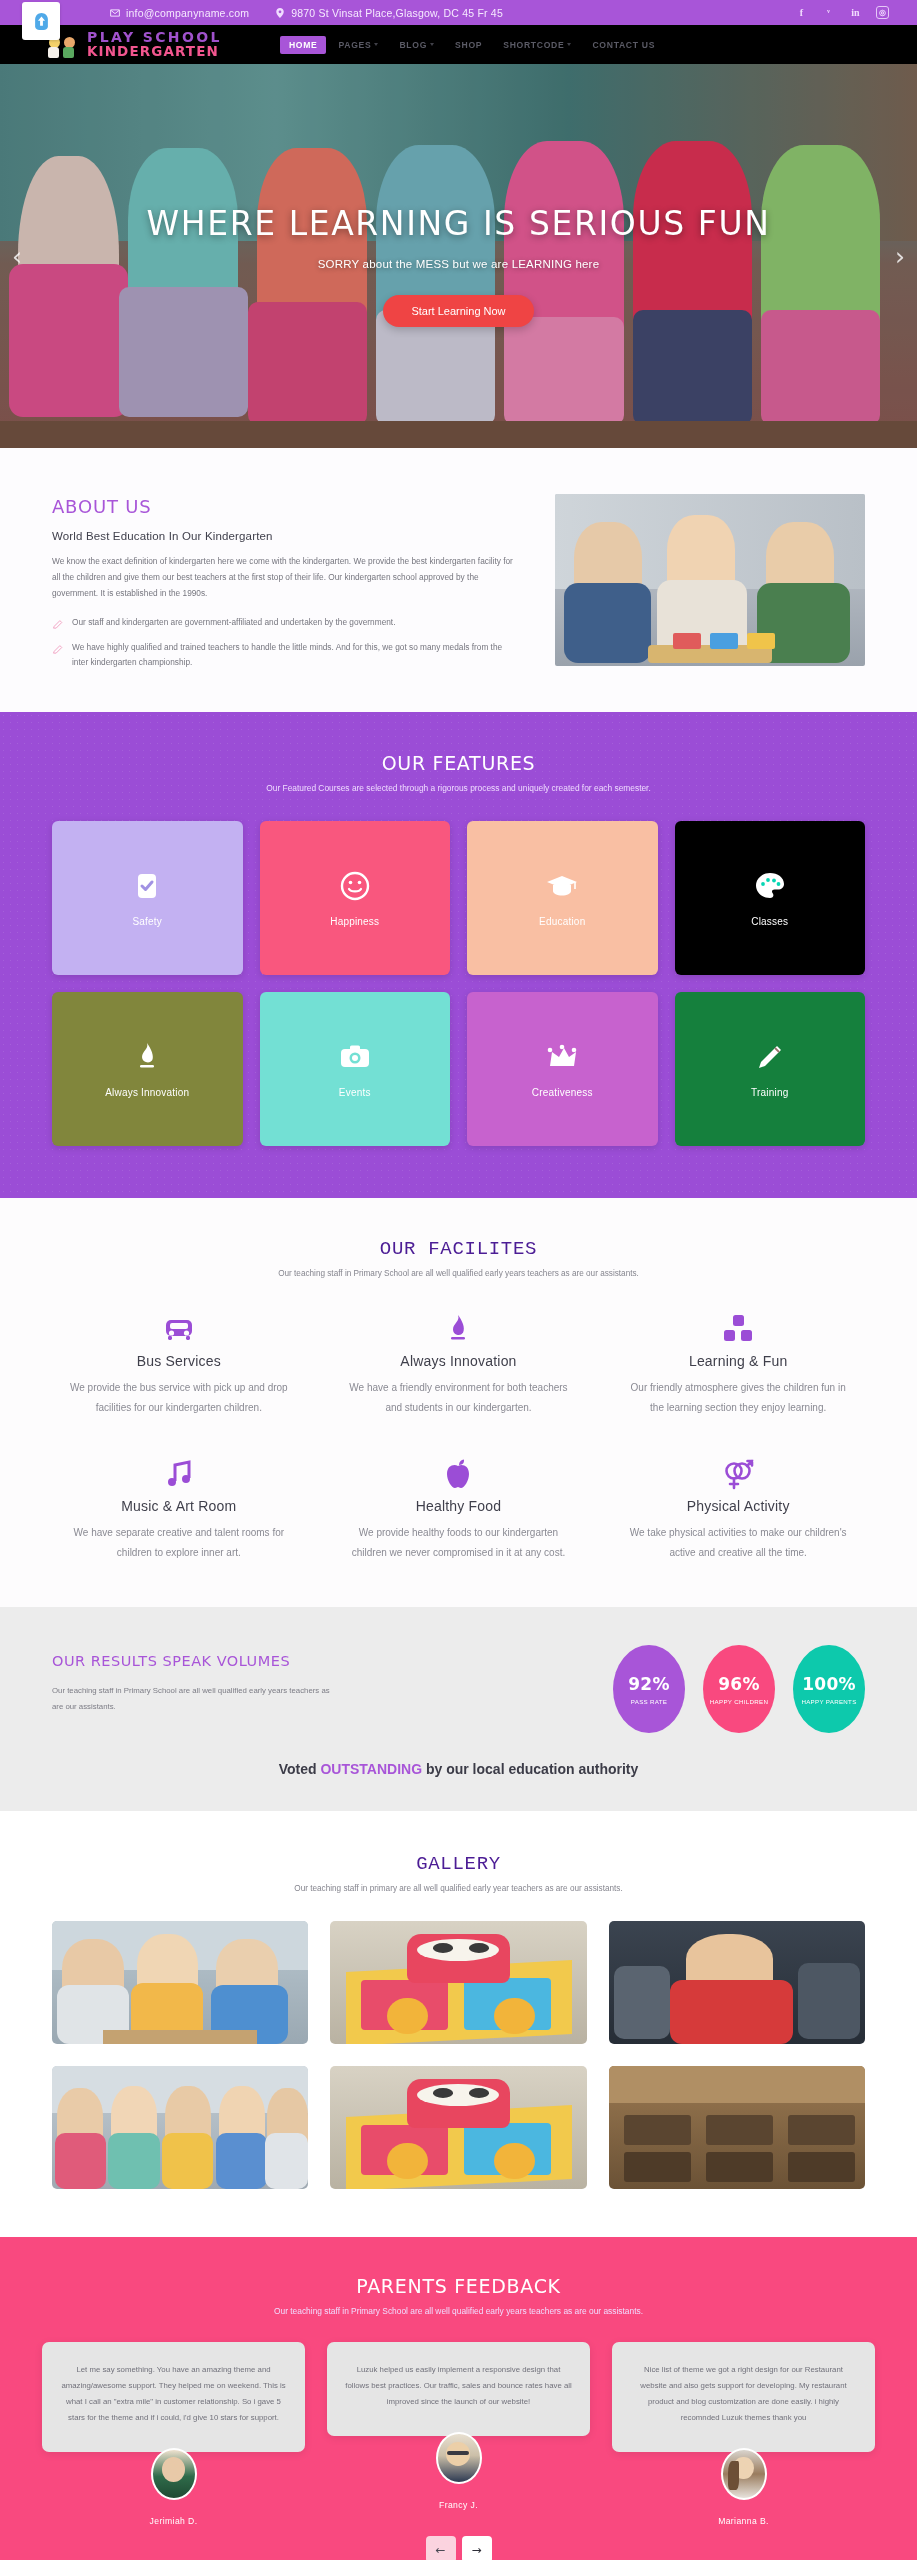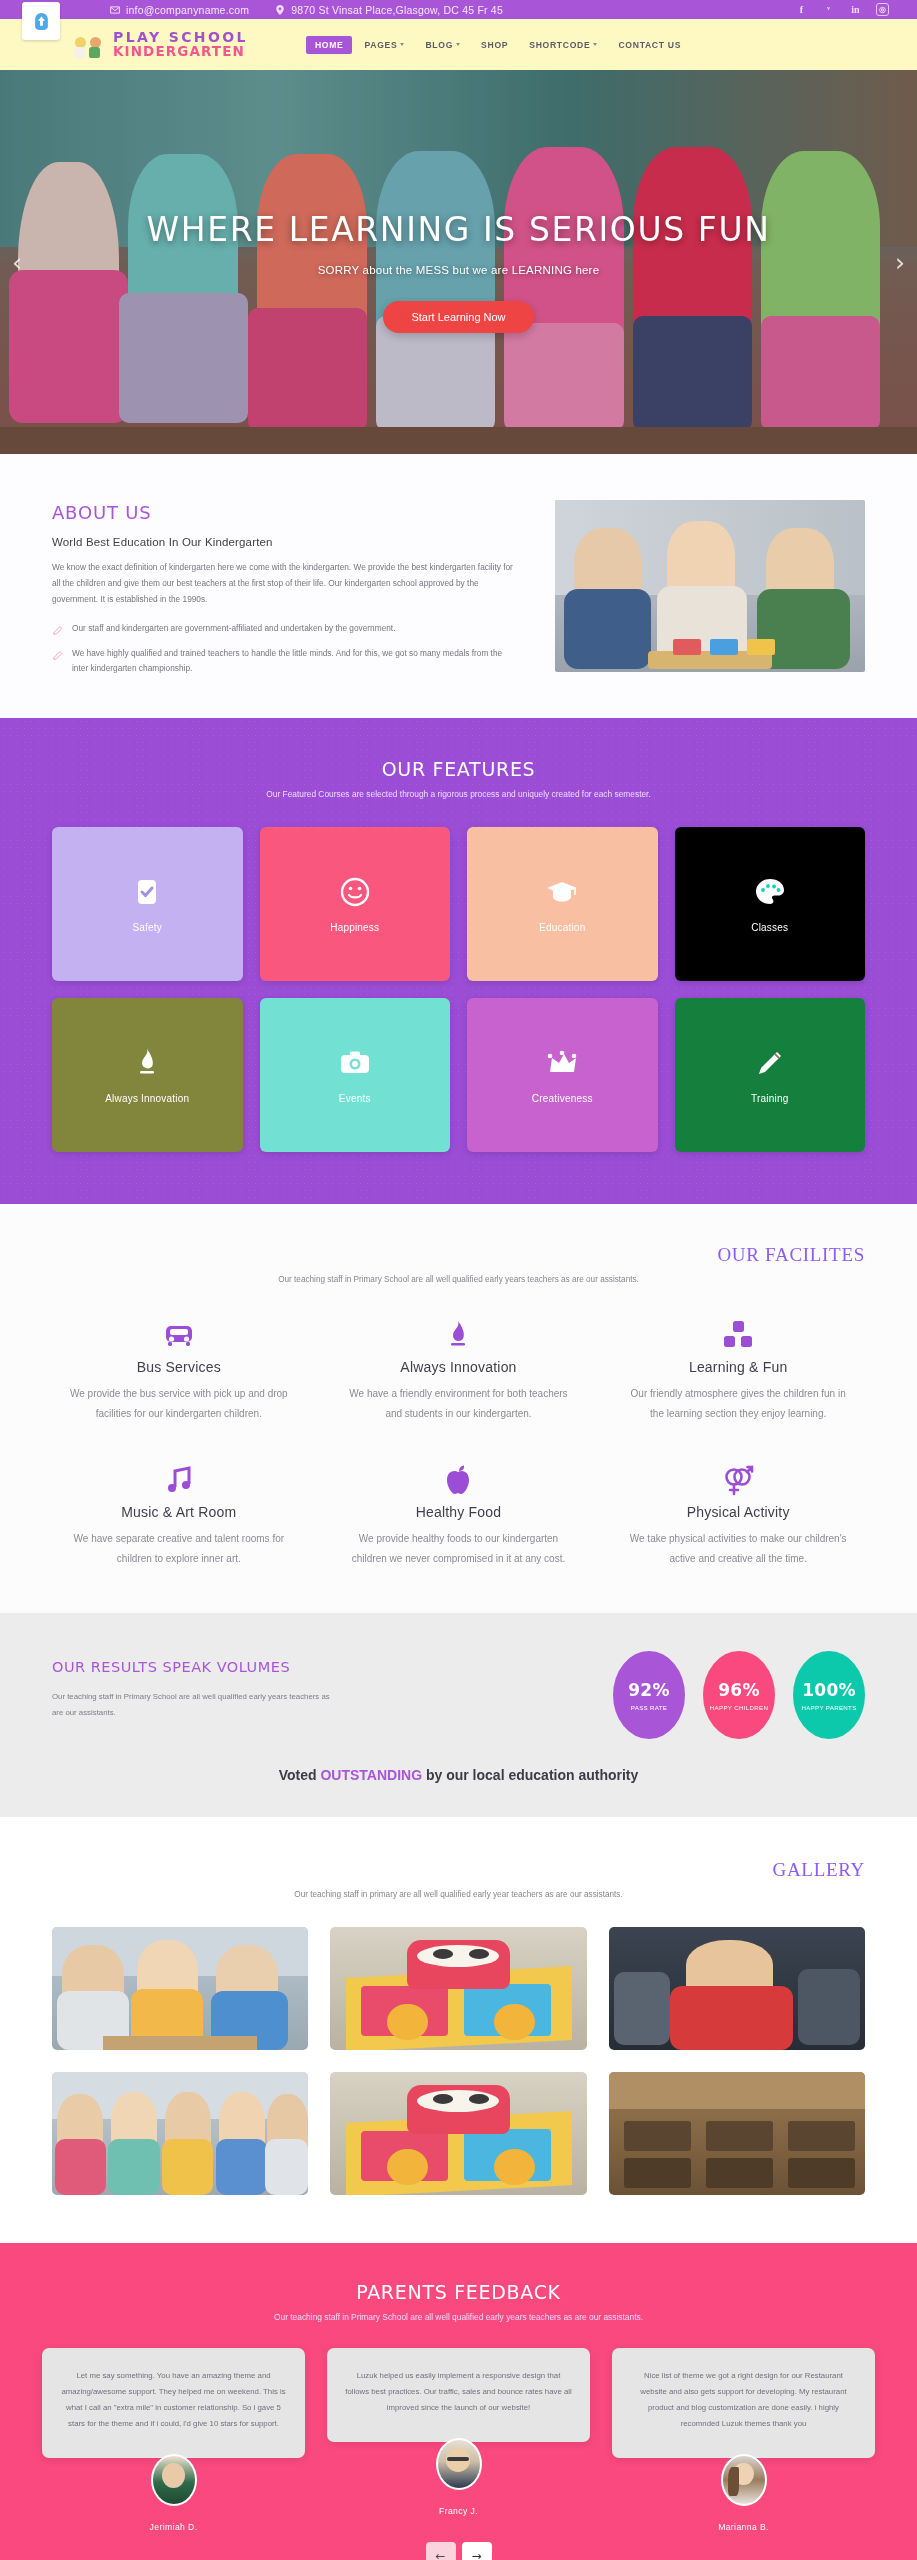--- a/index.html
+++ b/index.html
@@ -9,21 +9,21 @@
     font-family:"Liberation Sans", sans-serif;
     background:#ffffff;
     color:#4a4a55;
     -webkit-font-smoothing:antialiased;
   }
   .page { width:917px; position:relative; overflow:hidden; }
 
   
   .topbar {
     background:#a855d8;
-    height:19px;
+    height:25px;
     display:flex;
     align-items:center;
     padding:0 28px 0 0;
     position:relative;
   }
   .topbar-left { display:flex; align-items:center; gap:26px; margin-left:110px; }
   .tb-item { display:flex; align-items:center; gap:6px; color:#f6e9ff; font-size:10.5px; letter-spacing:.2px; }
   .tb-item svg { width:10px; height:10px; fill:#f0dcff; display:block; }
   .topbar-right { margin-left:auto; display:flex; align-items:center; gap:14px; }
   .soc { width:13px; height:13px; display:flex; align-items:center; justify-content:center;
@@ -31,22 +31,22 @@
   .soc.boxed { border:1px solid #e5c7f7; border-radius:3px; font-size:8px; }
   .logo-badge {
     position:absolute; left:22px; top:2px; width:38px; height:38px;
     background:#ffffff; border-radius:3px; display:flex; align-items:center; justify-content:center;
     box-shadow:0 1px 3px rgba(0,0,0,.18); z-index:6;
   }
   .logo-badge svg { width:17px; height:19px; }
 
   
   .header {
-    height:51px; background:#fef9c3; display:flex; align-items:center;
-    padding-left:74px; padding-right:28px; position:relative;
+    height:39px; background:#000000; display:flex; align-items:center;
+    padding-left:48px; padding-right:28px; position:relative;
   }
   .brand { display:flex; align-items:center; gap:7px; }
   .brand-kids { width:32px; height:26px; position:relative; flex:none; }
   .kid { position:absolute; bottom:0; }
   .kid-head { width:11px; height:11px; border-radius:50%; }
   .kid-body { width:11px; height:11px; border-radius:3px 3px 2px 2px; margin-top:-1px; }
   .brand-text { line-height:1; }
   .brand-l1 { font-size:14px; font-weight:bold; color:#a052cc; letter-spacing:2.4px;
               font-family:"DejaVu Sans", sans-serif; }
   .brand-l2 { font-size:13.5px; font-weight:bold; color:#f2568f; letter-spacing:1.1px; margin-top:1px;
@@ -122,21 +122,21 @@
   .feat-card {
     height:154px; border-radius:6px; display:flex; flex-direction:column;
     align-items:center; justify-content:center; gap:13px; cursor:pointer;
     box-shadow:0 2px 7px rgba(0,0,0,.13);
   }
   .feat-card .ic svg { width:34px; height:34px; fill:#ffffff; display:block; }
   .feat-label { font-size:10px; color:#ffffff; letter-spacing:.2px; }
 
   
   .facilities { padding:40px 52px 45px; text-align:center; background:#fdfcfd; }
-  .sec-title-p { font-size:19px; color:#8b5cf6; letter-spacing:.7px; font-family:Liberation Serif, serif;text-align:right; }
+  .sec-title-p { font-size:19px; color:#4c1d95; letter-spacing:.7px; font-family:Liberation Mono, monospace; }
   .sec-sub-g { font-size:8.2px; color:#85858e; margin-top:9px; }
   .fac-grid { margin-top:32px; display:grid; grid-template-columns:repeat(3,1fr); row-gap:38px; column-gap:26px; }
   .fac-item { text-align:center; }
   .fac-ic { height:38px; display:flex; align-items:center; justify-content:center; }
   .fac-ic svg { width:34px; height:34px; fill:#9b4dd6; display:block; }
   .fac-title { font-size:14px; color:#3f3f4b; margin-top:5px; letter-spacing:.2px; font-weight:normal; }
   .fac-desc { font-size:10px; color:#8a8a93; line-height:1.95; margin-top:9px; padding:0 14px; }
 
   
   .results { background:#ececec; padding:36px 52px 34px; }

